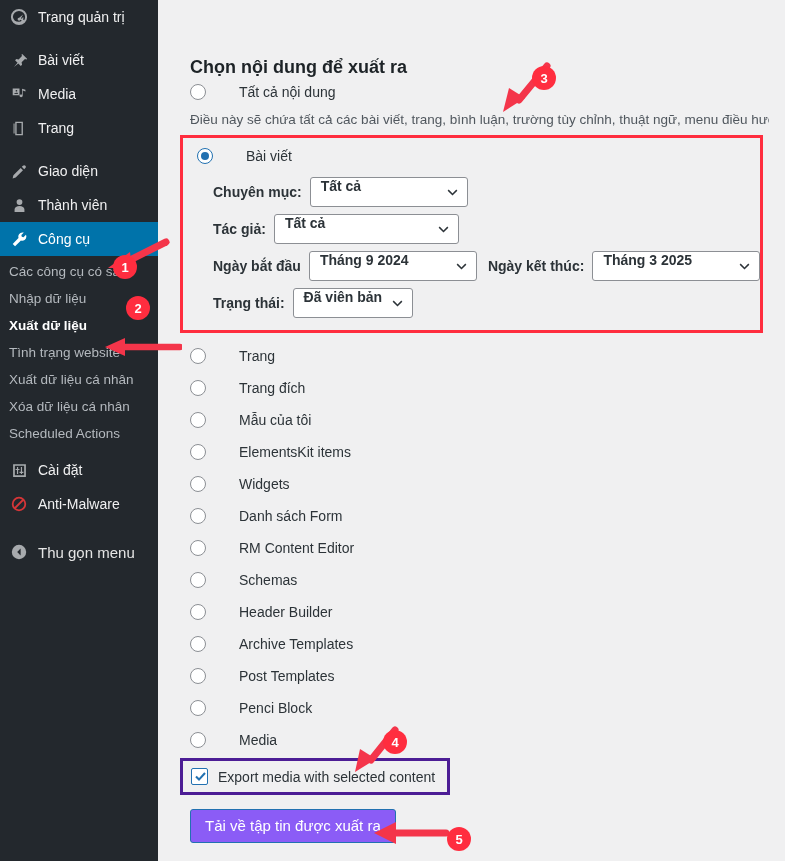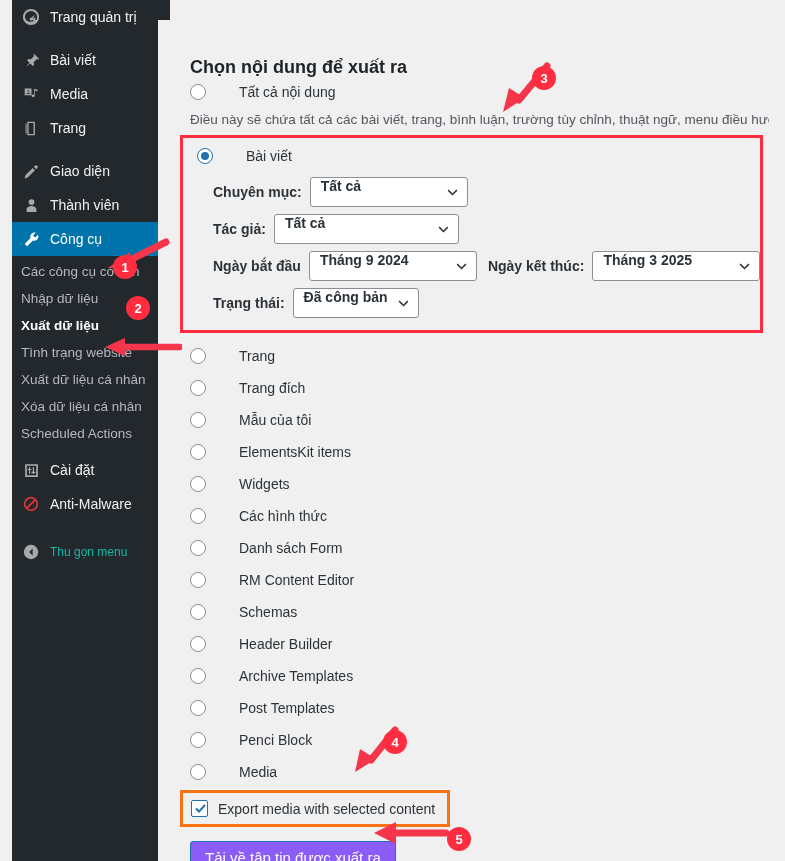--- a/index.html
+++ b/index.html
@@ -11,21 +11,20 @@
     overflow: hidden;
     position: relative;
   }
 
   
   #sidebar {
     position: absolute; left: 0; top: 0;
     width: 158px; height: 861px;
     background: #23282d;
     overflow: hidden;
-    margin-left: 12px;
   }
   .menu-top {
     display: flex; align-items: center;
     height: 34px; padding-left: 9px;
     color: #f0f0f1; font-size: 14px;
     white-space: nowrap;
   }
   .menu-top.active { background: #0073aa; color: #fff; font-weight: 400; }
   .menu-top .ico {
     width: 20px; height: 20px; margin-right: 9px;
@@ -38,21 +37,21 @@
   .submenu { background: #23282d; padding: 2px 0 6px 0; }
   .sub-item {
     display: block; color: #b4b9be;
     font-size: 13.5px; padding: 6px 0 6px 9px;
     white-space: nowrap;
   }
   .sub-item.current { color: #fff; font-weight: bold; }
   .collapse-row {
     display: flex; align-items: center;
     height: 34px; padding-left: 9px;
-    color: #14b8a6; font-size: 12px; margin-top: 14px;
+    color: #e5e5e5; font-size: 15px; margin-top: 14px;
   }
   .collapse-row .ico { width: 20px; height: 20px; margin-right: 9px;
     display:flex; align-items:center; justify-content:center; }
 
   
   #main {
     position: absolute; left: 158px; top: 0;
     width: 627px; height: 861px;
     background: #f0f0f1;
     padding: 16px;
@@ -132,21 +131,21 @@
   .sel.w-stat { min-width: 115px; }
 
   
   #type-list { margin-top: 7px; }
   #type-list .radio-line { padding: 8px 0 8px 0; margin-left: 16px; }
 
   
   #chk-box {
     position: relative;
     margin: 2px 6px 0 6px;
-    border: 3px solid #f97316;
+    border: 3px solid #4c1d95;
     display: inline-flex; align-items: center;
     padding: 7px 12px 7px 8px;
   }
   .cbx {
     width: 17px; height: 17px; flex: 0 0 17px;
     border: 1px solid #2271b1; background: #fff;
     border-radius: 2px; margin-right: 10px;
     position: relative;
   }
   .cbx svg { position: absolute; left: 1px; top: 0px; }
@@ -345,21 +344,21 @@
         <span>Tháng 3 2025</span>
         <svg class="chev" viewBox="0 0 12 12">
             <path d="M2 4.3l4 4 4-4" fill="none" stroke="#2c3338" stroke-width="1.4"></path>
           </svg>
       </span>
     </div>
 
     <div class="field-row">
       <span class="lbl">Trạng thái:</span>
       <span class="sel w-stat">
-        <span>Đã công bản</span>
+        <span>Đã viên bản</span>
         <svg class="chev" viewBox="0 0 12 12">
             <path d="M2 4.3l4 4 4-4" fill="none" stroke="#2c3338" stroke-width="1.4"></path>
           </svg>
       </span>
     </div>
   </div>
 
   
   <div id="type-list">
     <div class="radio-line">
@@ -377,24 +376,20 @@
     <div class="radio-line">
         <span class="radio"></span>
         <span>ElementsKit items</span>
       </div>
     <div class="radio-line">
         <span class="radio"></span>
         <span>Widgets</span>
       </div>
     <div class="radio-line">
         <span class="radio"></span>
-        <span>Các hình thức</span>
-      </div>
-    <div class="radio-line">
-        <span class="radio"></span>
         <span>Danh sách Form</span>
       </div>
     <div class="radio-line">
         <span class="radio"></span>
         <span>RM Content Editor</span>
       </div>
     <div class="radio-line">
         <span class="radio"></span>
         <span>Schemas</span>
       </div>

